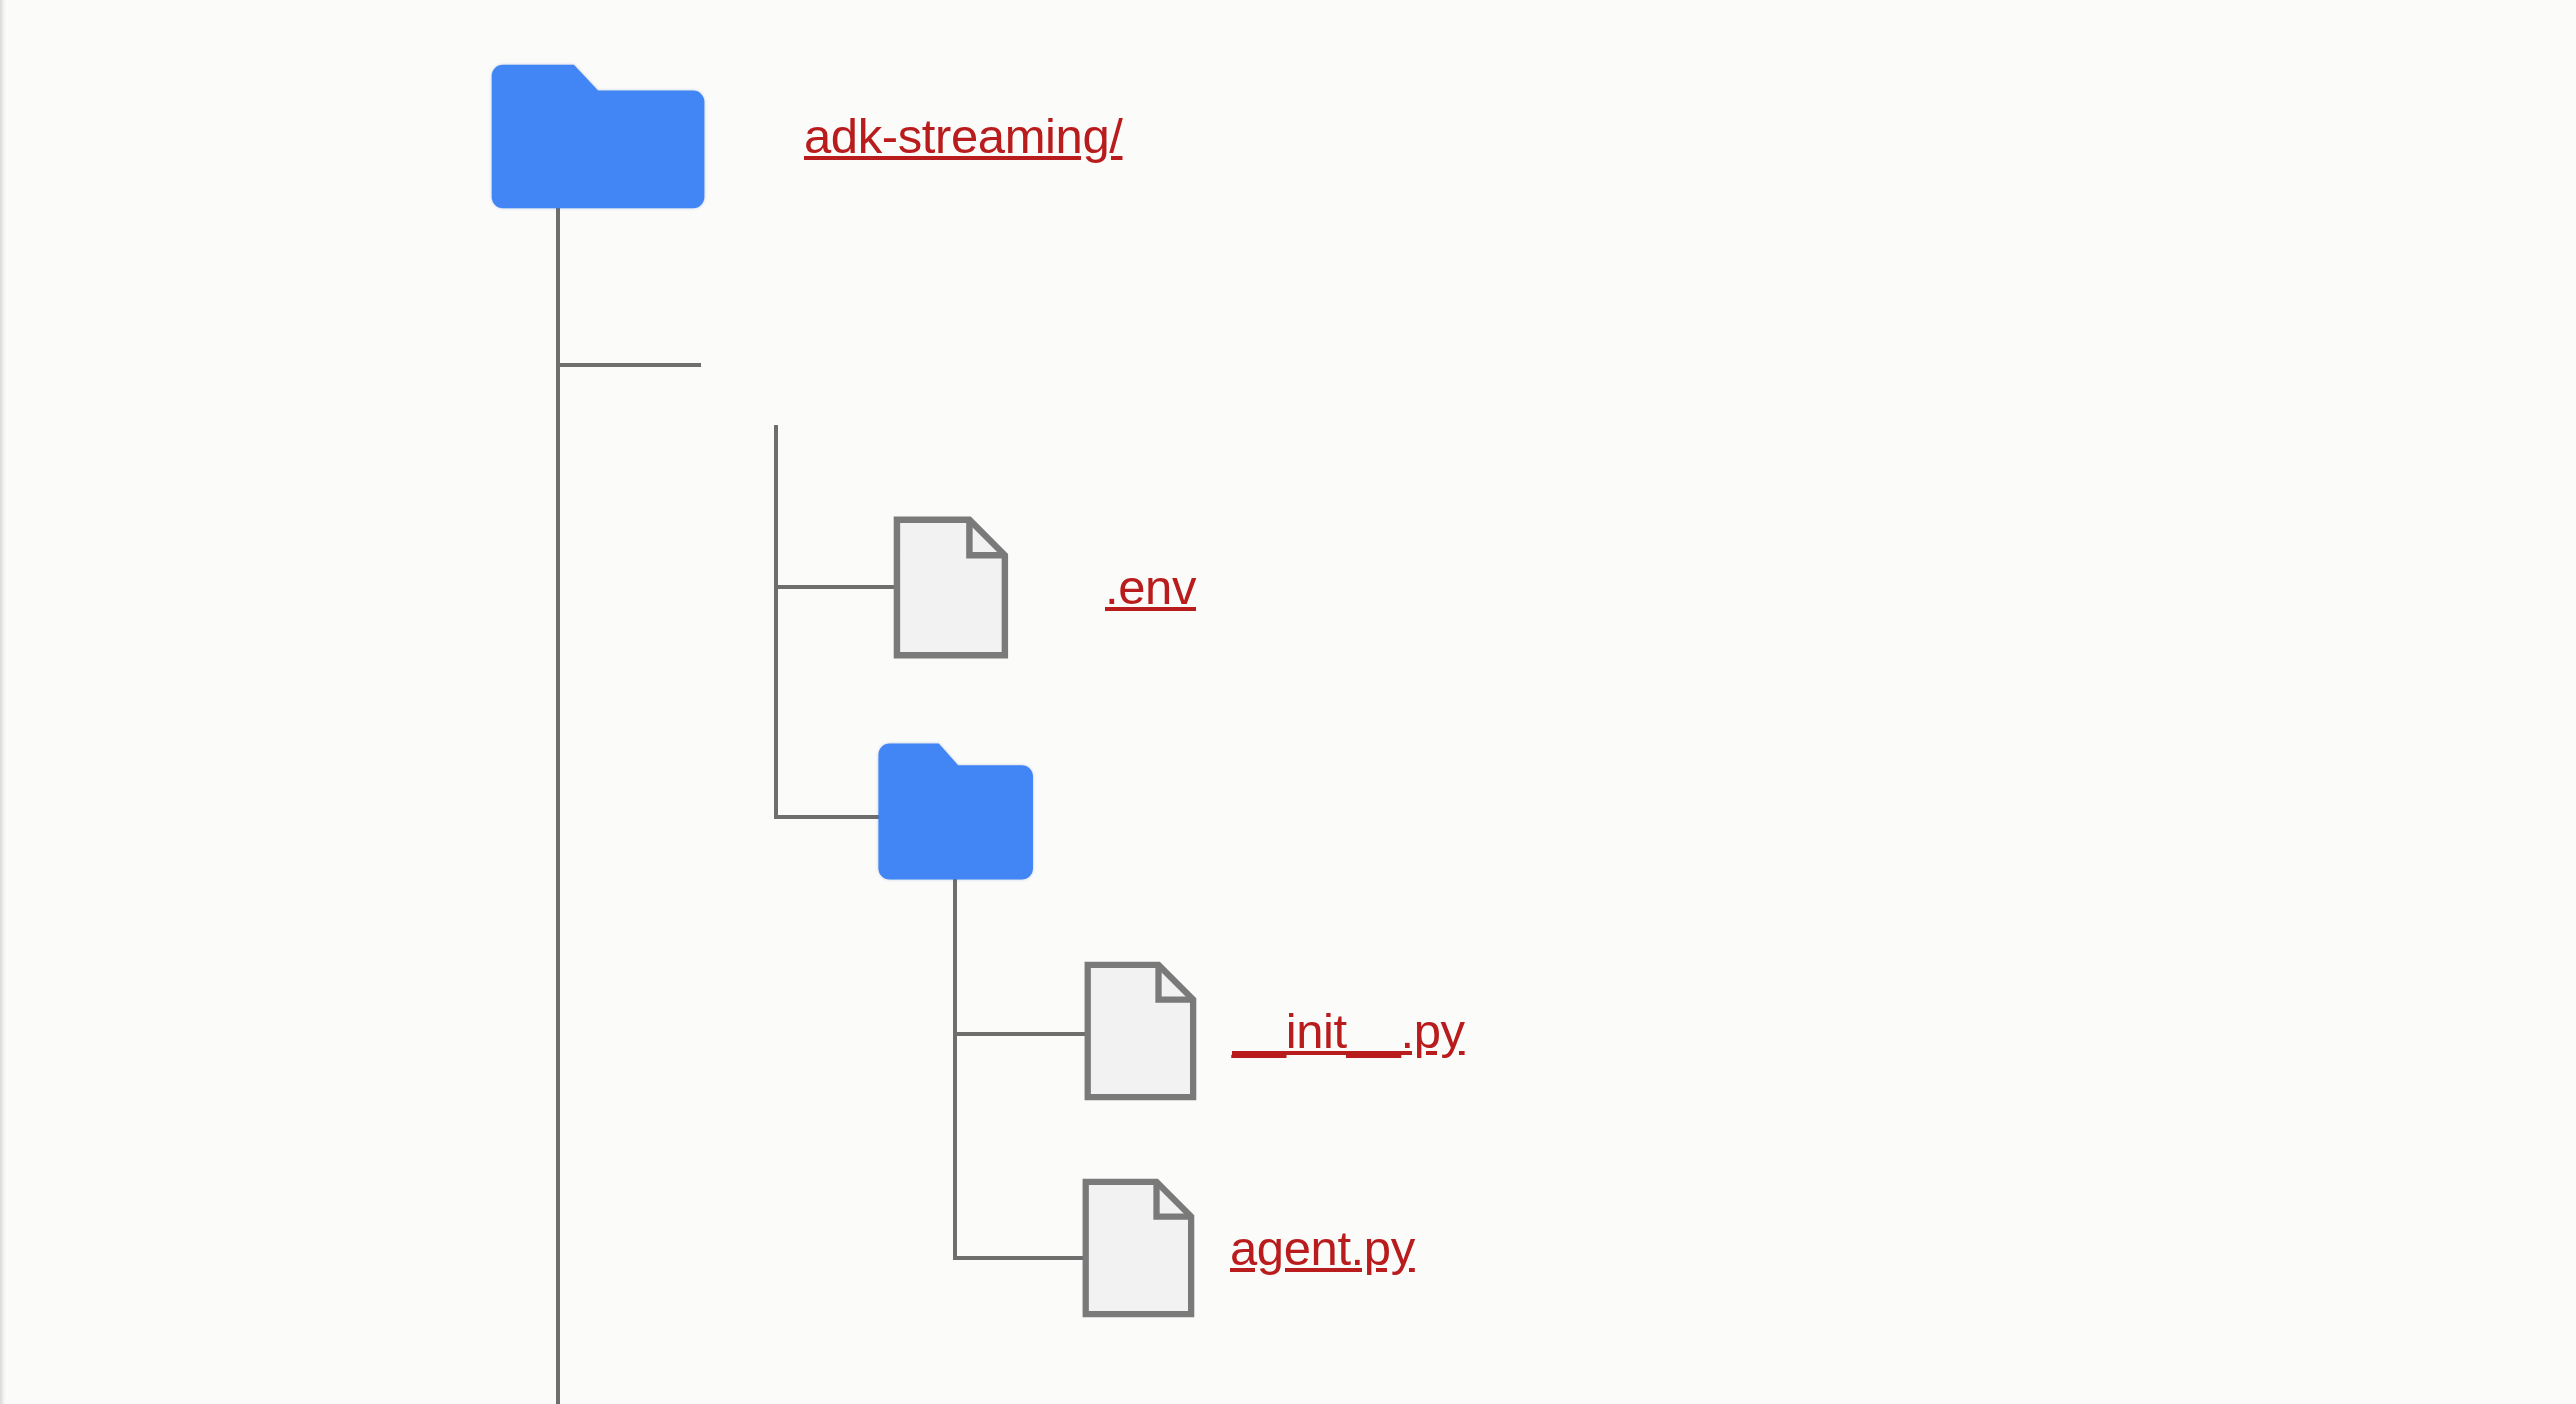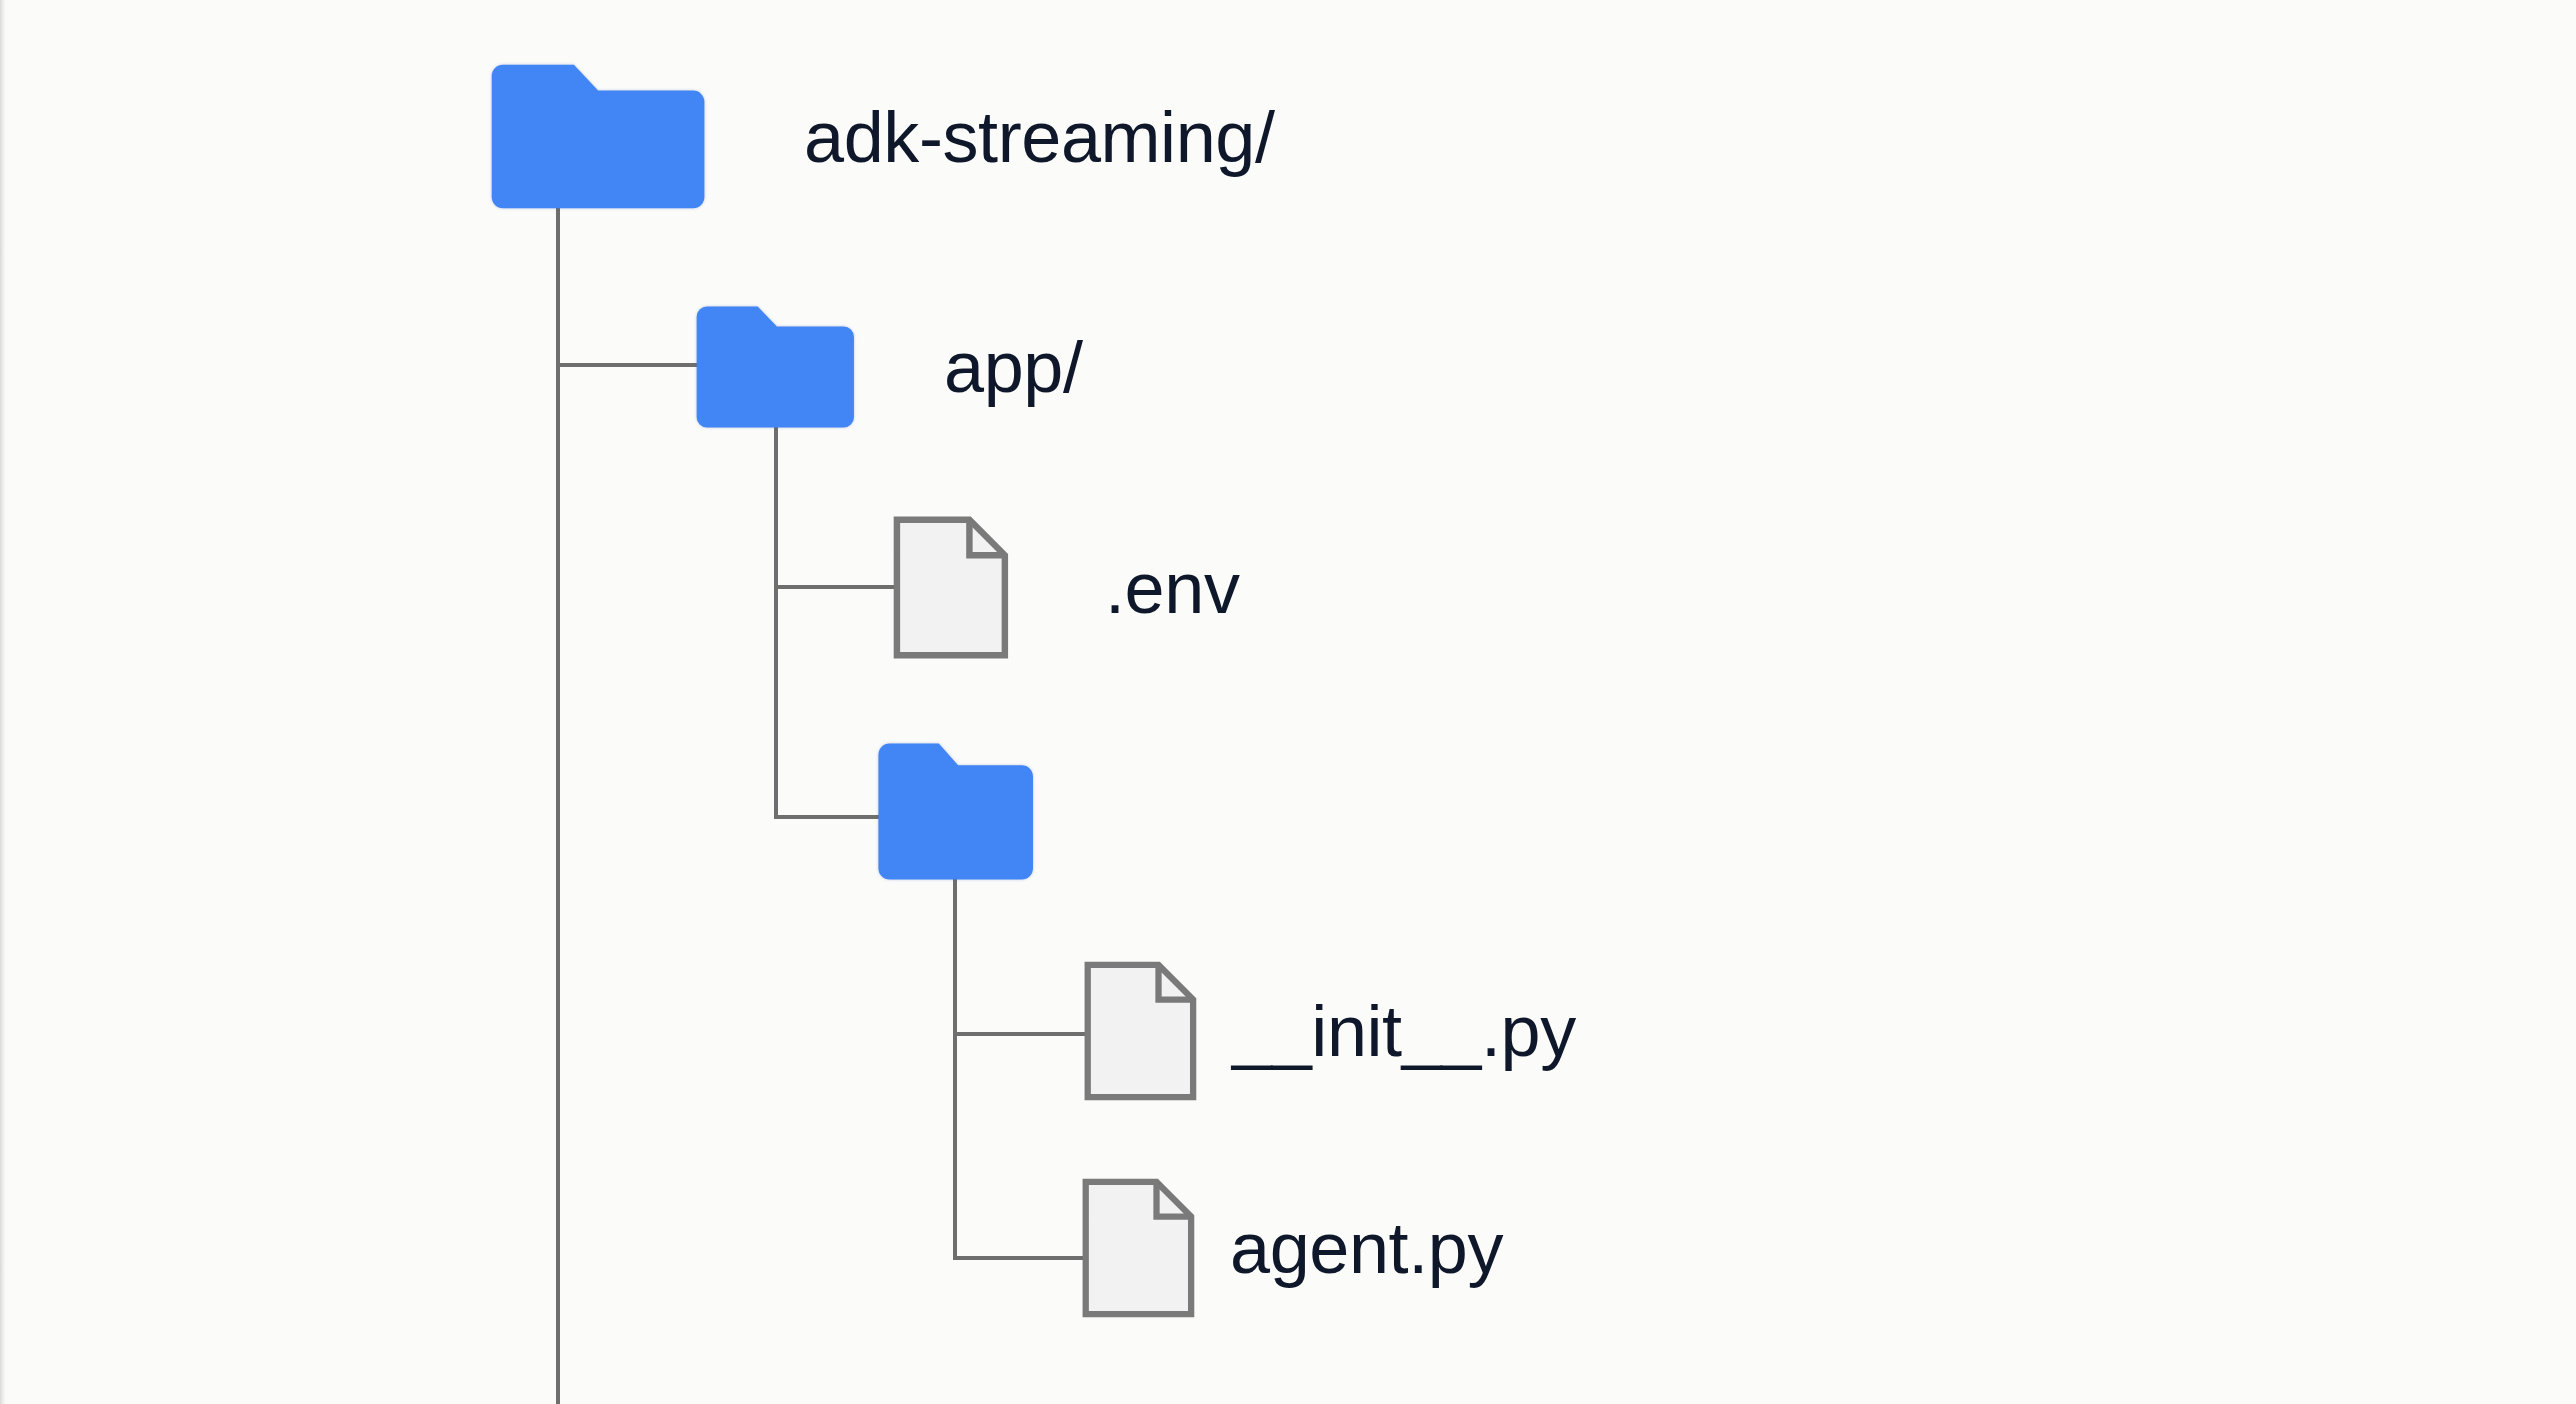--- a/index.html
+++ b/index.html
@@ -53,26 +53,27 @@
   }
 
   
   .file-icon {
     display: block;
   }
 
   
   .label {
     font-family: "Liberation Sans", sans-serif;
-    font-size: 72px;
+    font-size: 49px;
     font-weight: 400;
-    color: #0f172a;
+    color: #b91c1c;
     line-height: 1;
     white-space: nowrap;
     letter-spacing: -0.4px;
+    text-decoration: underline;
   }
 </style>
 </head>
 <body>
 
 <div class="canvas">
 
   <div class="edge-shade"></div>
 
   <div class="line v" style="left:556px; top:206px; height:1200px;"></div>
@@ -101,36 +102,20 @@
                A14 14 0 0 1 274 46
                V164
                A14 14 0 0 1 260 178
                H24
                A14 14 0 0 1 10 164
                Z" transform="translate(-8,1)"></path>
     </svg>
     <span class="label" style="margin-left:85px;">adk-streaming/</span>
   </div>
 
-  <div class="node" style="left:694px; top:304px;">
-    <svg class="folder-icon" width="165" height="126" viewBox="0 0 205 157" aria-hidden="true">
-      <path fill="#4285f4" d="M3 16
-               A13 13 0 0 1 16 3
-               H79
-               L103 28
-               H186
-               A13 13 0 0 1 199 41
-               V141
-               A13 13 0 0 1 186 154
-               H16
-               A13 13 0 0 1 3 141
-               Z"></path>
-    </svg>
-    <span class="label" style="margin-left:85px;">app/</span>
-  </div>
 
   <div class="node" style="left:892px; top:515px;">
     <svg class="file-icon" width="121" height="145" viewBox="0 0 150 180" aria-hidden="true">
       <path fill="#f2f2f2" stroke="#7a7a7a" stroke-width="8" stroke-linejoin="miter" d="M6 6 H96 L140 50 V174 H6 Z"></path>
       <path fill="none" stroke="#7a7a7a" stroke-width="8" stroke-linejoin="miter" d="M96 6 V50 H140"></path>
     </svg>
     <span class="label" style="margin-left:92px;">.env</span>
   </div>
 
   <div class="node" style="left:876px; top:741px;">

